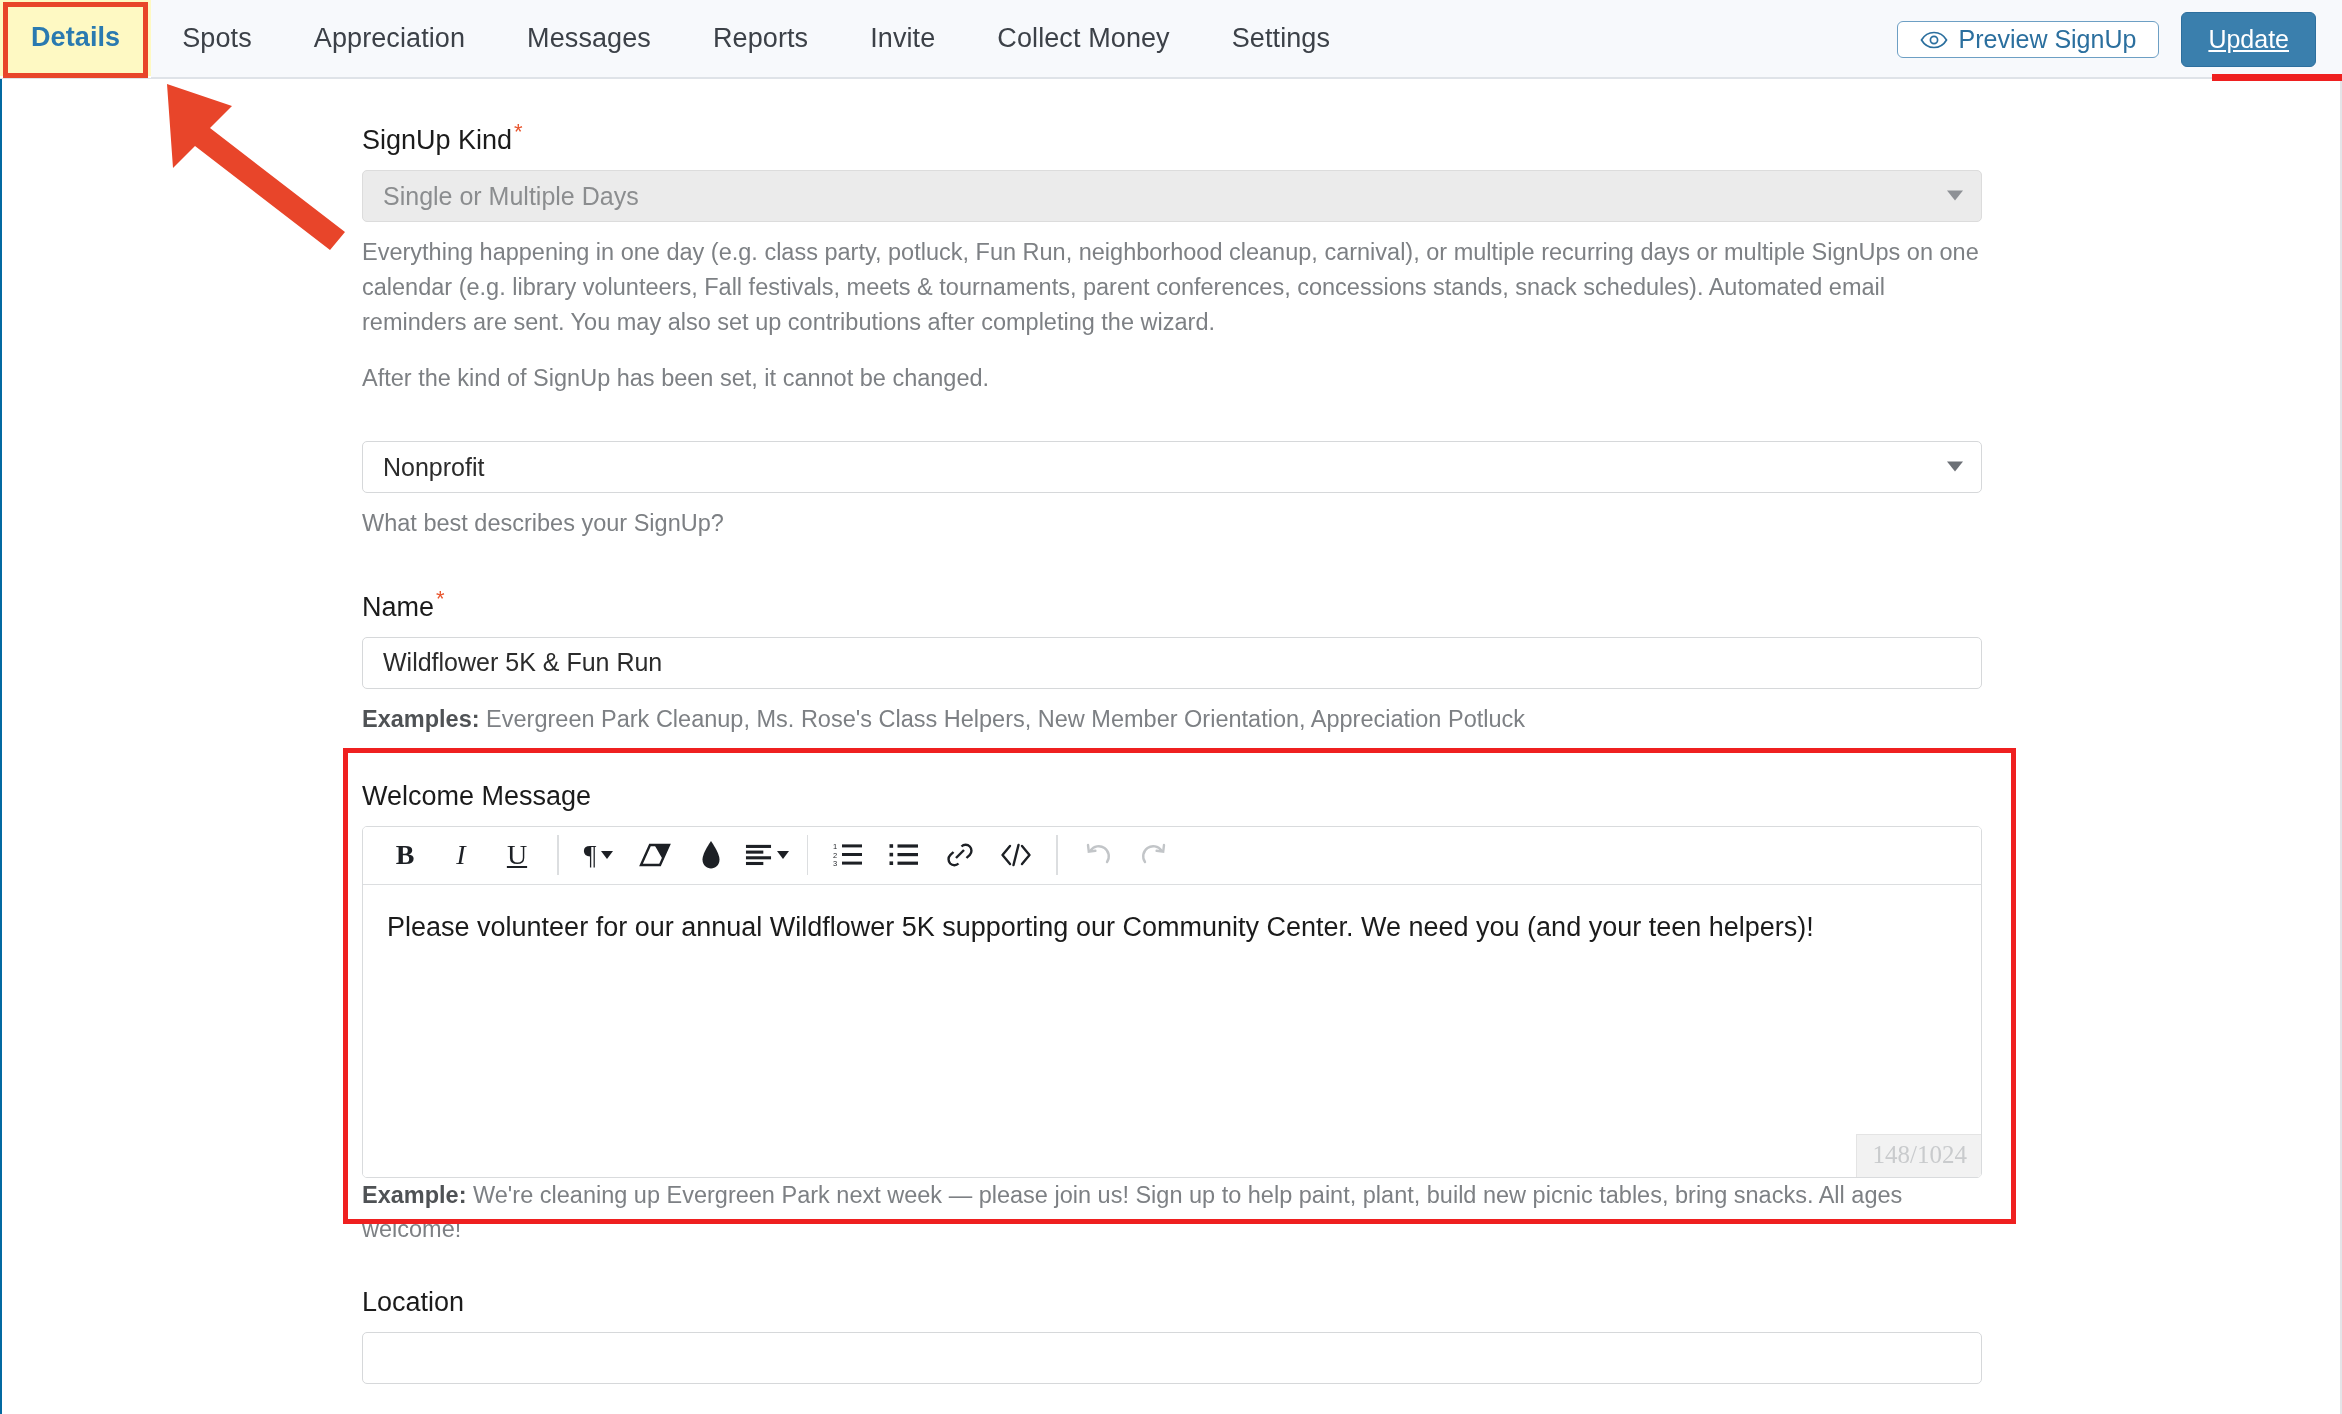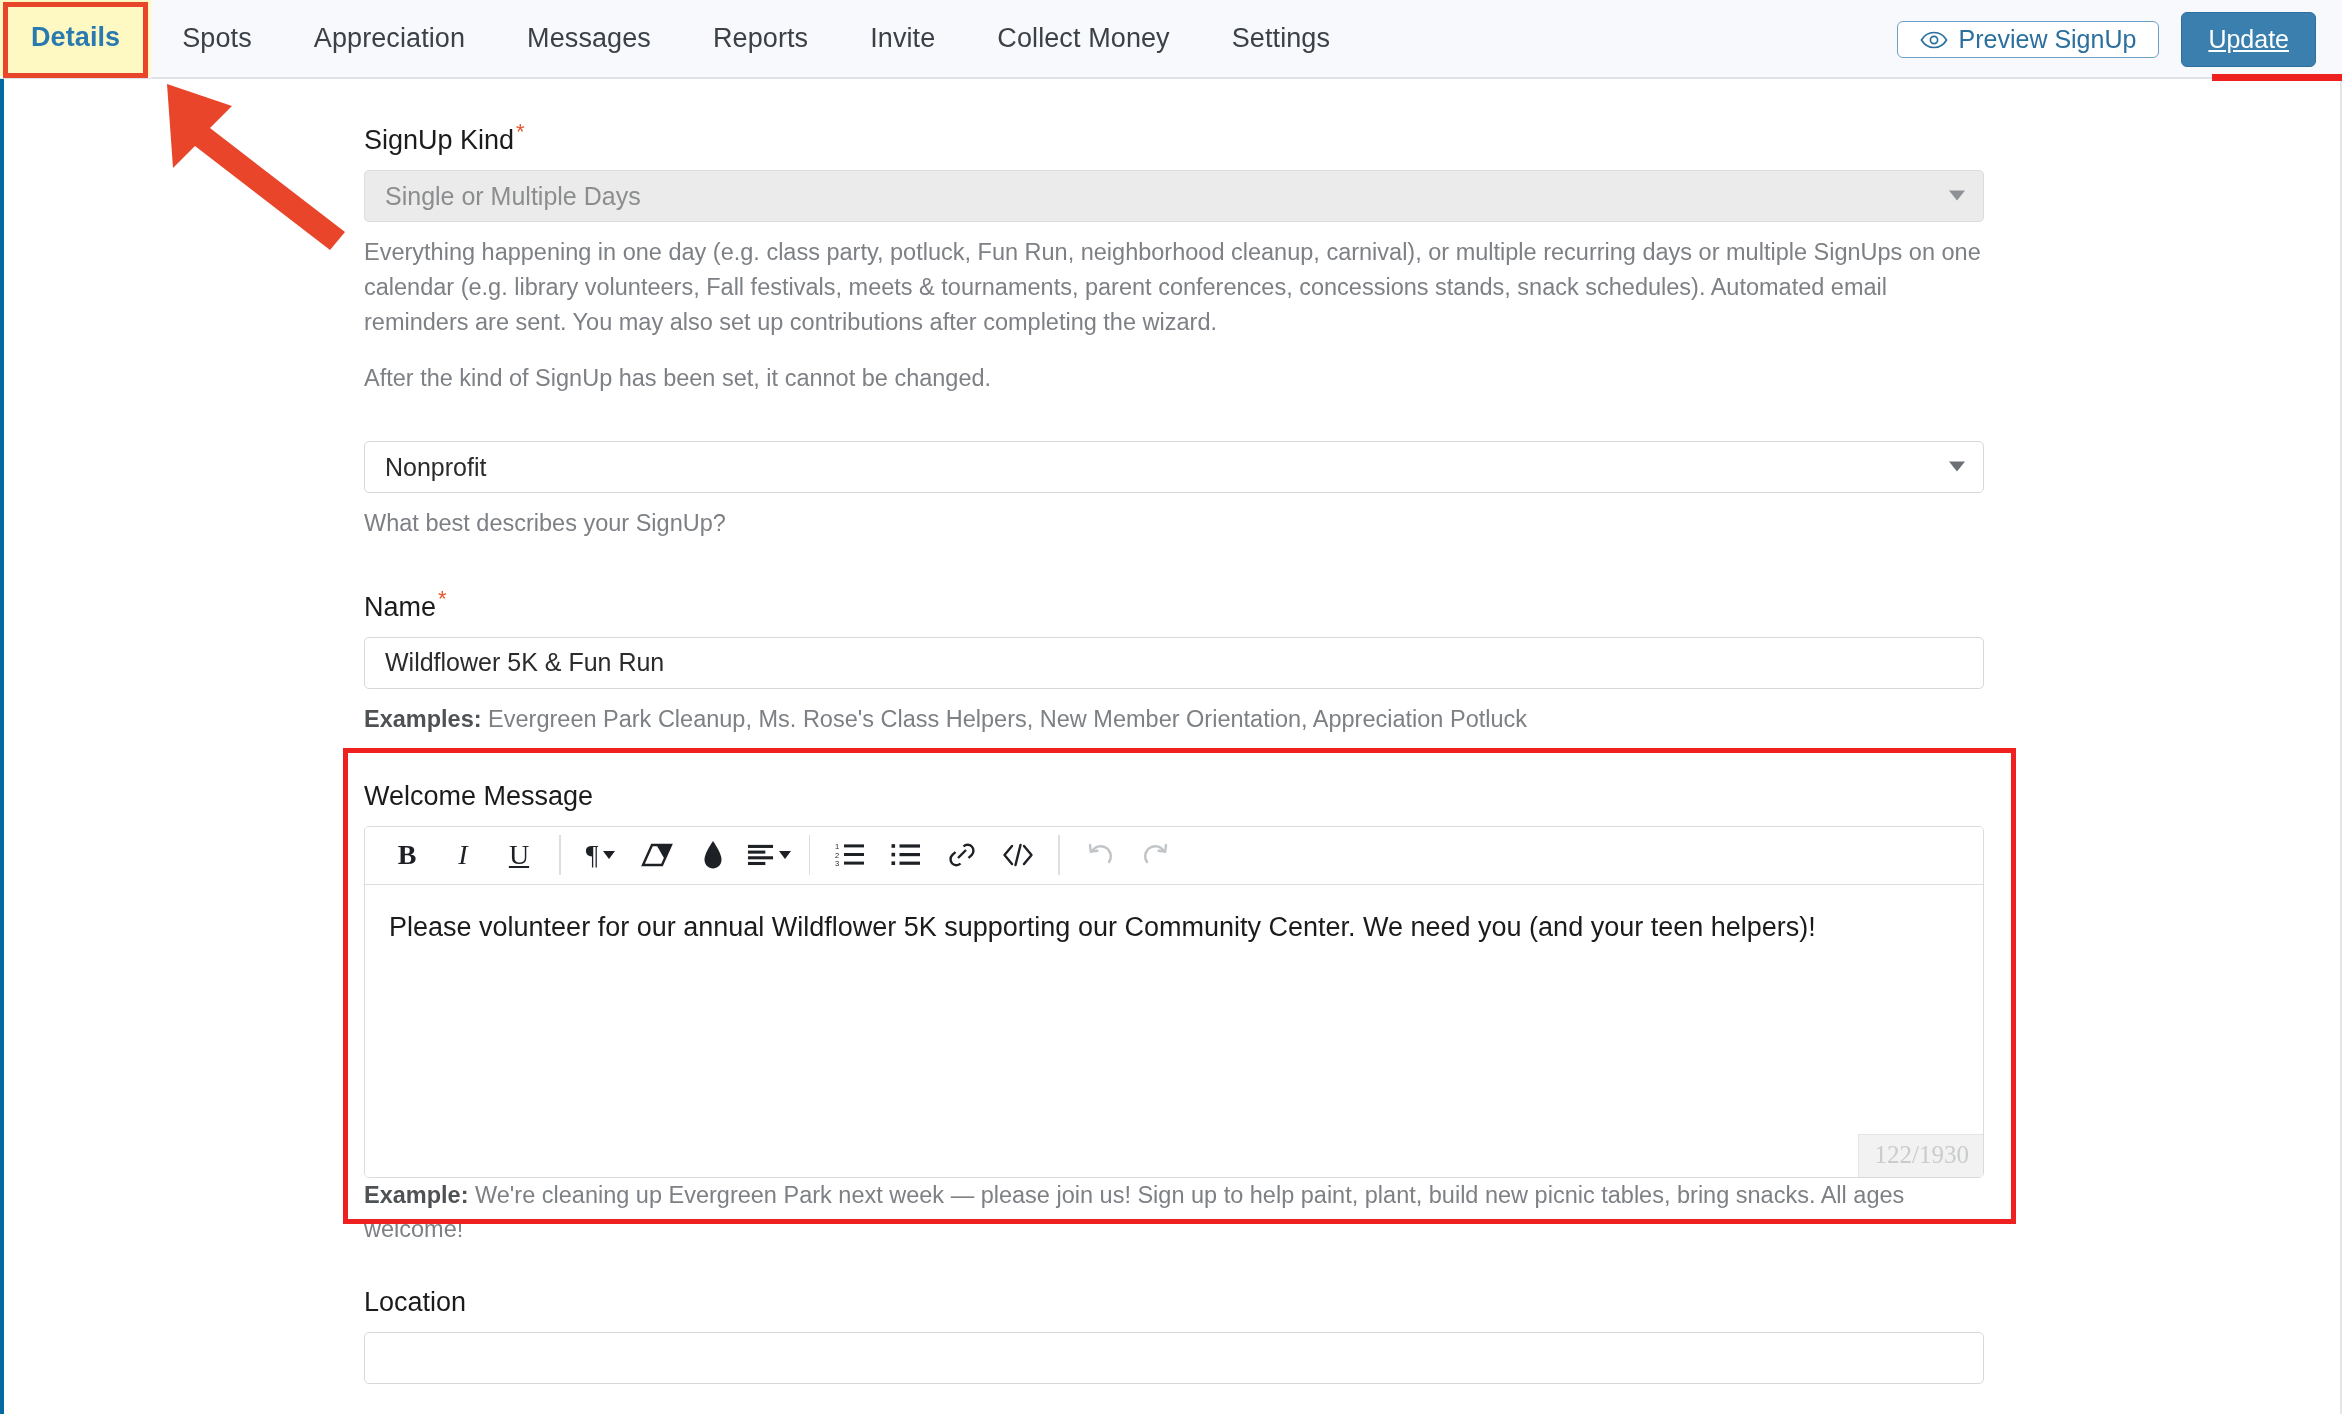--- a/index.html
+++ b/index.html
@@ -100,21 +100,21 @@
   }
   .eye-icon { display:block; width: 28px; height: 18px; }
 
   
   .page {
     position: absolute;
     top: 79px; left: 0;
     width: 2342px;
     height: 1335px;
     background: #ffffff;
-    border-left: 4px solid #0369a1;
+    border-left: 2px solid #0369a1;
     border-right: 2px solid #e3e5e8;
   }
   .form {
     position: absolute;
     left: 360px;
     top: 0;
     width: 1620px;
   }
 
   .field { margin-bottom: 0; }
@@ -412,21 +412,21 @@
             <button class="tb-btn disabled">
               <svg width="28" height="26" viewBox="0 0 28 26" fill="none" stroke="#c2c5c8" stroke-width="2.4" stroke-linecap="round">
                 <path d="M5 20 A10 10 0 1 1 21.5 8.5"></path>
                 <path d="M24 3 L23.2 9.6 L16.6 8.8"></path>
               </svg>
             </button>
           </div>
 
           <div class="editor-body">
             <div class="editor-text">Please volunteer for our annual Wildflower 5K supporting our Community Center. We need you (and your teen helpers)!</div>
-            <div class="counter">122/1930</div>
+            <div class="counter">148/1024</div>
           </div>
         </div>
         <div class="helptext tight">
           <b>Example:</b>
           <span>We're cleaning up Evergreen Park next week — please join us! Sign up to help paint, plant, build new picnic tables, bring snacks. All ages welcome!</span>
         </div>
       </div>
 
       <div class="field" style="margin-top:40px;">
         <span class="label">Location</span>

